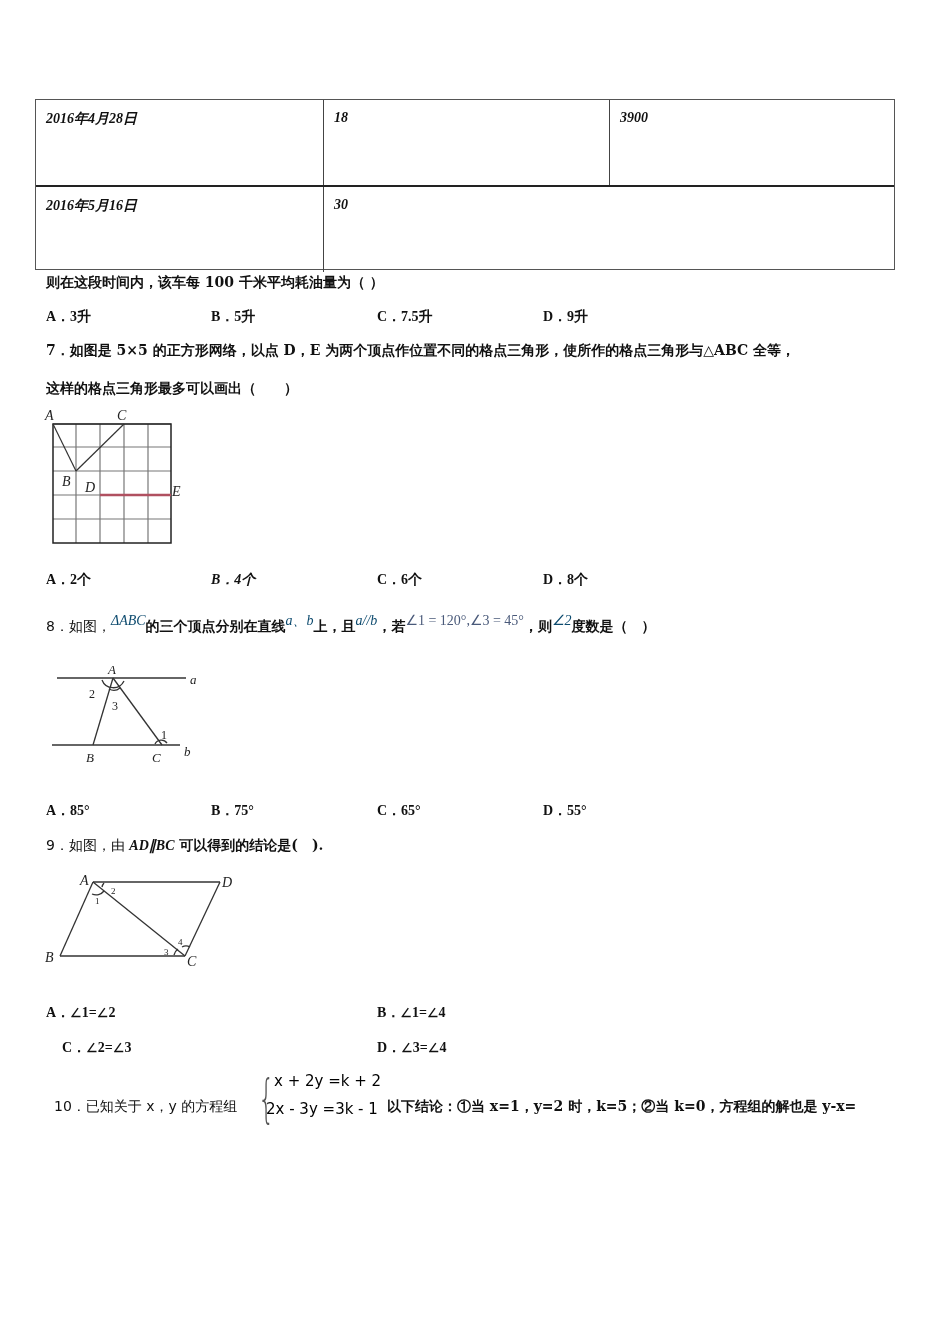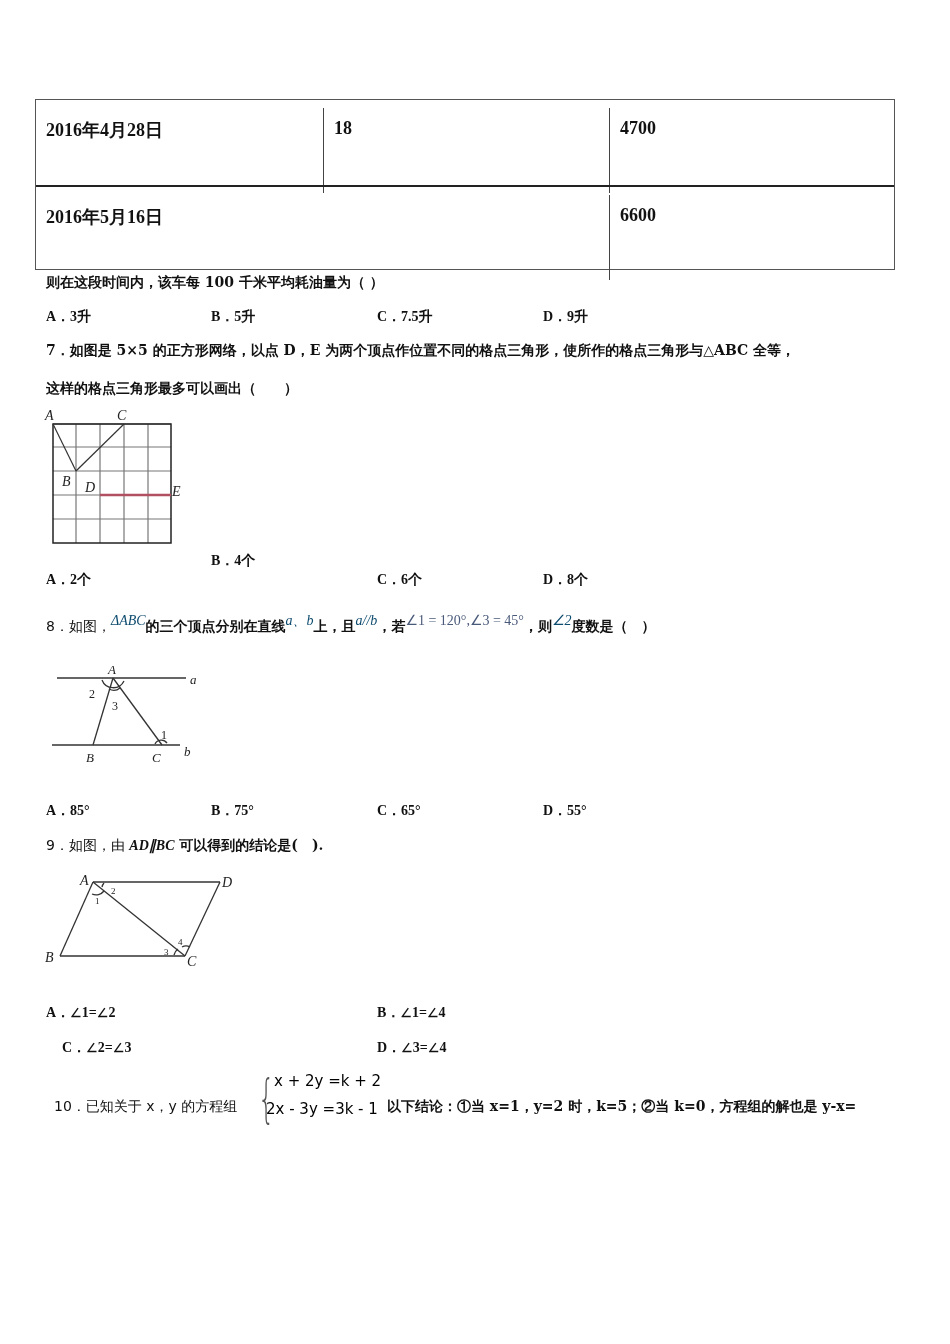--- a/index.html
+++ b/index.html
@@ -8,23 +8,23 @@
     font-family: "DejaVu Serif", "Liberation Serif", serif;
     color: #111;
   }
   .abs { position: absolute; }
   .txt { font-size: 14px; font-weight: bold; white-space: nowrap; }
   
   .tbl { position: absolute; left: 35px; top: 99px; width: 860px; height: 171px;
          border: 1.5px solid #555; box-sizing: border-box; }
   .tbl .row { position: absolute; left: 0; width: 100%; height: 85px; }
   .tbl .row.r2 { top: 85px; border-top: 2px solid #222; }
-  .tbl .cell { position: absolute; top: 8px; height: 100%; box-sizing: border-box;
-               padding: 10px 0 0 10px; font-size: 18px; font-weight: bold;
-               font-family: "Liberation Serif", serif; }
+  .tbl .cell { position: absolute; top: 0; height: 100%; box-sizing: border-box;
+               padding: 10px 0 0 10px; font-size: 14px; font-weight: bold;
+               font-family: "Liberation Serif", serif; font-style: italic; }
   .tbl .c1 { left: 0; width: 287px; }
   .tbl .c2 { left: 287px; width: 286px; border-left: 1px solid #444; }
   .tbl .c3 { left: 573px; width: 285px; border-left: 1px solid #444; }
   .opt { position: absolute; font-size: 14px; font-weight: bold; white-space: nowrap;
          font-family: "Liberation Serif", serif; }
   .math-i { font-family: "Liberation Serif", serif; font-style: italic; font-weight: normal; color: #0c4a6e; font-size: 14px; }
   .math-blue { font-family: "Liberation Serif", serif; font-weight: normal; color: #4a5a7a; font-size: 14px; }
   .qnum { font-family: "DejaVu Sans", sans-serif; font-weight: normal; }
   .brace-sys { position: absolute; left: 258px; top: 1070px; width: 130px; height: 56px; }
   .brace-sys .brace { position: absolute; left: 0; top: 2px; font-size: 52px; line-height: 52px;
@@ -33,25 +33,25 @@
                    font-size: 15px; color: #000000; white-space: nowrap; }
   svg text { font-family: "Liberation Serif", serif; }
 </style>
 </head>
 <body>
 
 <div class="tbl">
   <div class="row r1">
     <div class="cell c1">2016年4月28日</div>
     <div class="cell c2">18</div>
-    <div class="cell c3">4700</div>
+    <div class="cell c3">3900</div>
   </div>
   <div class="row r2">
     <div class="cell c1">2016年5月16日</div>
-    <div class="cell c3">6600</div>
+    <div class="cell c2">30</div>
   </div>
 </div>
 
 <div class="abs txt" style="left:46px; top:274px;">则在这段时间内，该车每 100 千米平均耗油量为（ ）</div>
 <div class="opt" style="left:46px; top:308px;">A．3升</div>
 <div class="opt" style="left:211px; top:308px;">B．5升</div>
 <div class="opt" style="left:377px; top:308px;">C．7.5升</div>
 <div class="opt" style="left:543px; top:308px;">D．9升</div>
 
 <div class="abs txt" style="left:46px; top:342px;">7．如图是 5×5 的正方形网络，以点 D，E 为两个顶点作位置不同的格点三角形，使所作的格点三角形与△ABC 全等，</div>
@@ -78,21 +78,21 @@
   <g font-size="14" font-style="italic" fill="#222">
     <text x="5" y="20">A</text>
     <text x="77" y="20">C</text>
     <text x="22" y="86">B</text>
     <text x="45" y="92">D</text>
     <text x="132" y="96">E</text>
   </g>
 </svg>
 
 <div class="opt" style="left:46px; top:571px;">A．2个</div>
-<div class="opt" style="left:211px; top:552px;">B．4个</div>
+<div class="opt" style="left:211px; top:571px;font-style:italic;">B．4个</div>
 <div class="opt" style="left:377px; top:571px;">C．6个</div>
 <div class="opt" style="left:543px; top:571px;">D．8个</div>
 
 <div class="abs txt" style="left:46px; top:618px;">
   <span class="qnum">8．如图，</span><span class="math-i" style="position:relative; top:-6px;">ΔABC</span><span>的三个顶点分别在直线</span><span class="math-i" style="position:relative; top:-6px;">a、b</span><span>上，且</span><span class="math-i" style="position:relative; top:-6px;">a//b</span><span>，若</span><span class="math-blue" style="position:relative; top:-6px;">∠1 = 120°,∠3 = 45°</span><span>，则</span><span class="math-i" style="position:relative; top:-6px;">∠2</span><span>度数是（　）</span>
 </div>
 
 <svg class="abs" style="left:40px; top:655px;" width="180" height="120">
   <g stroke="#333" stroke-width="1.3" fill="none">
     <line x1="17" y1="23" x2="146" y2="23"></line>

